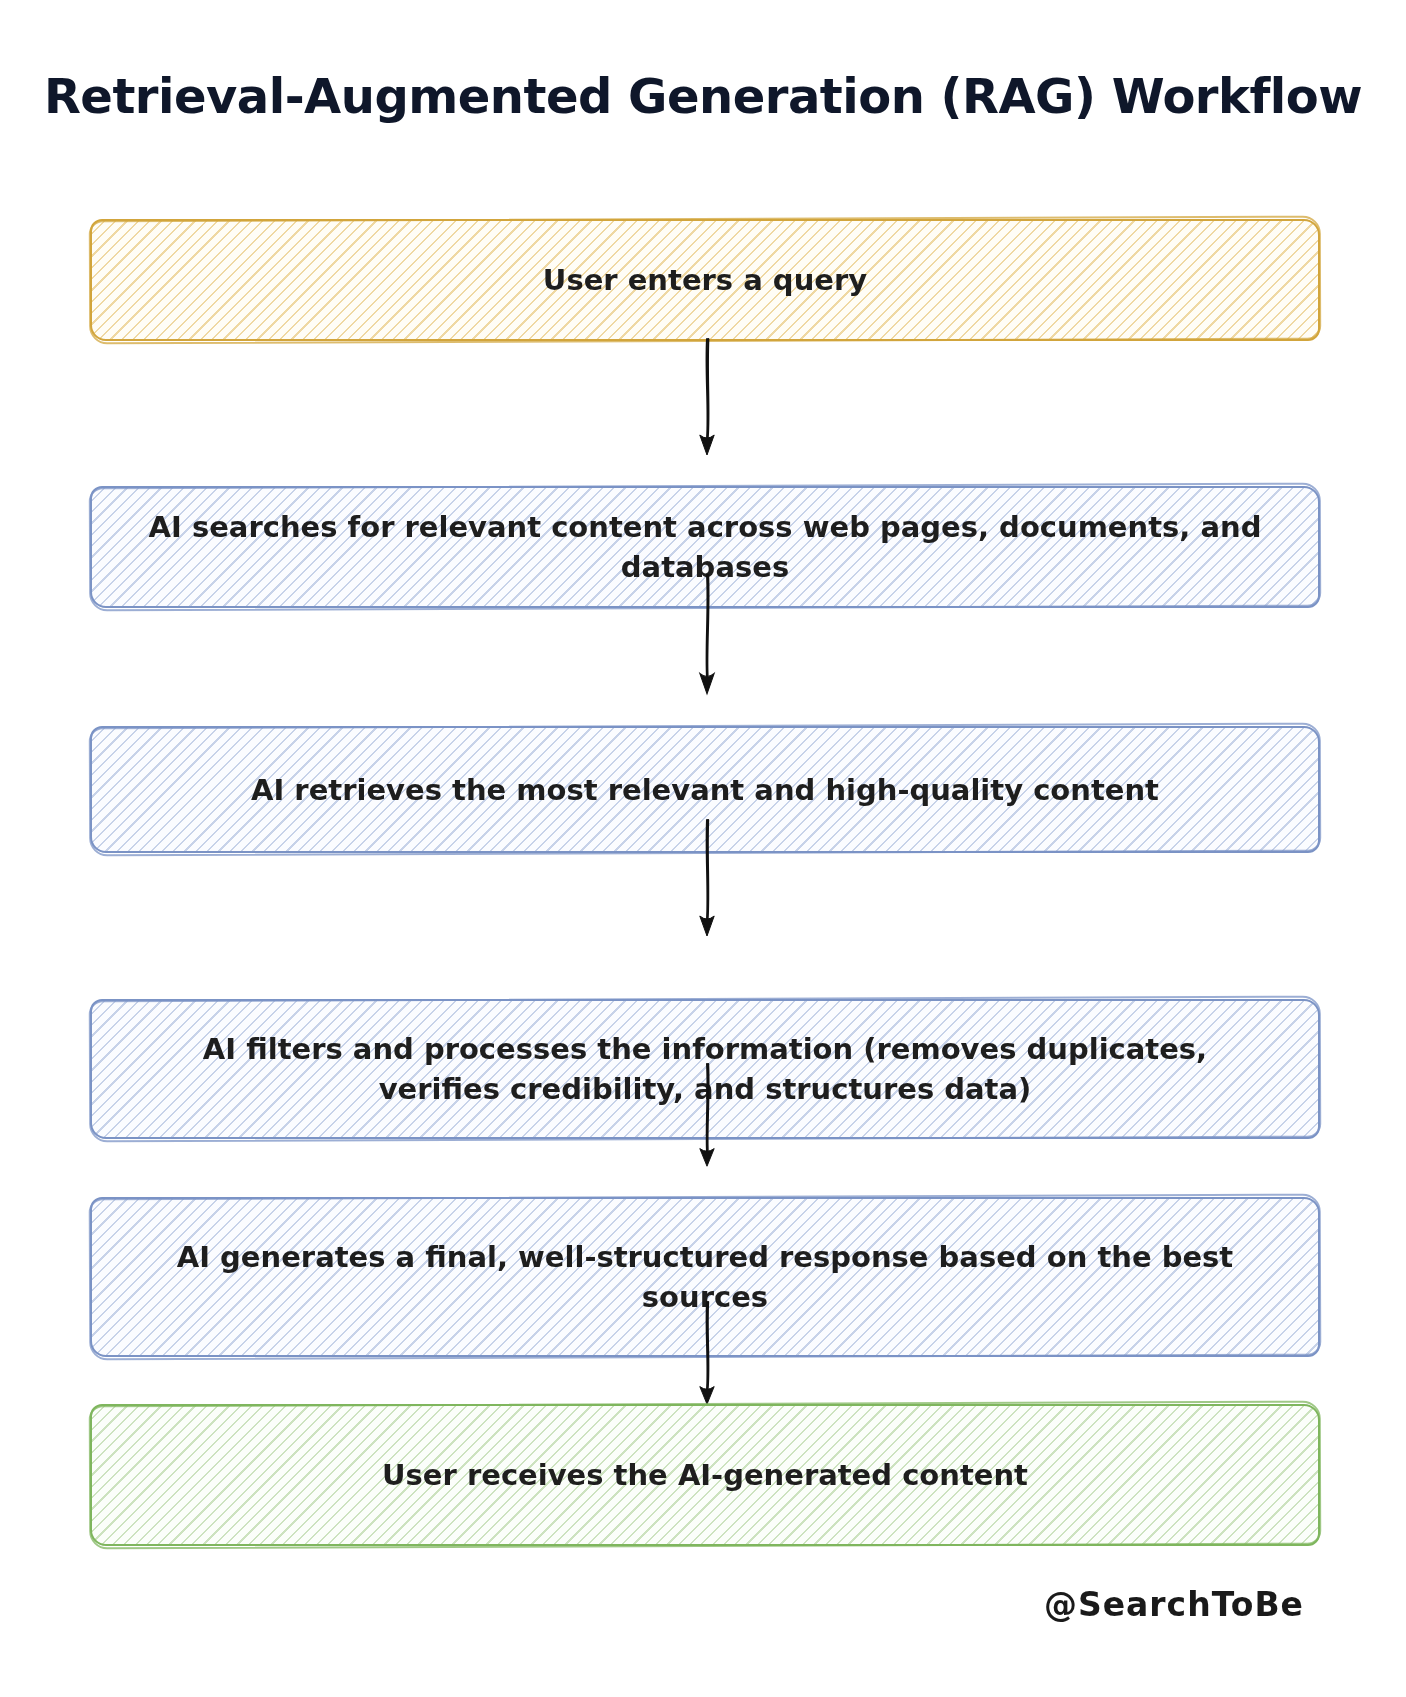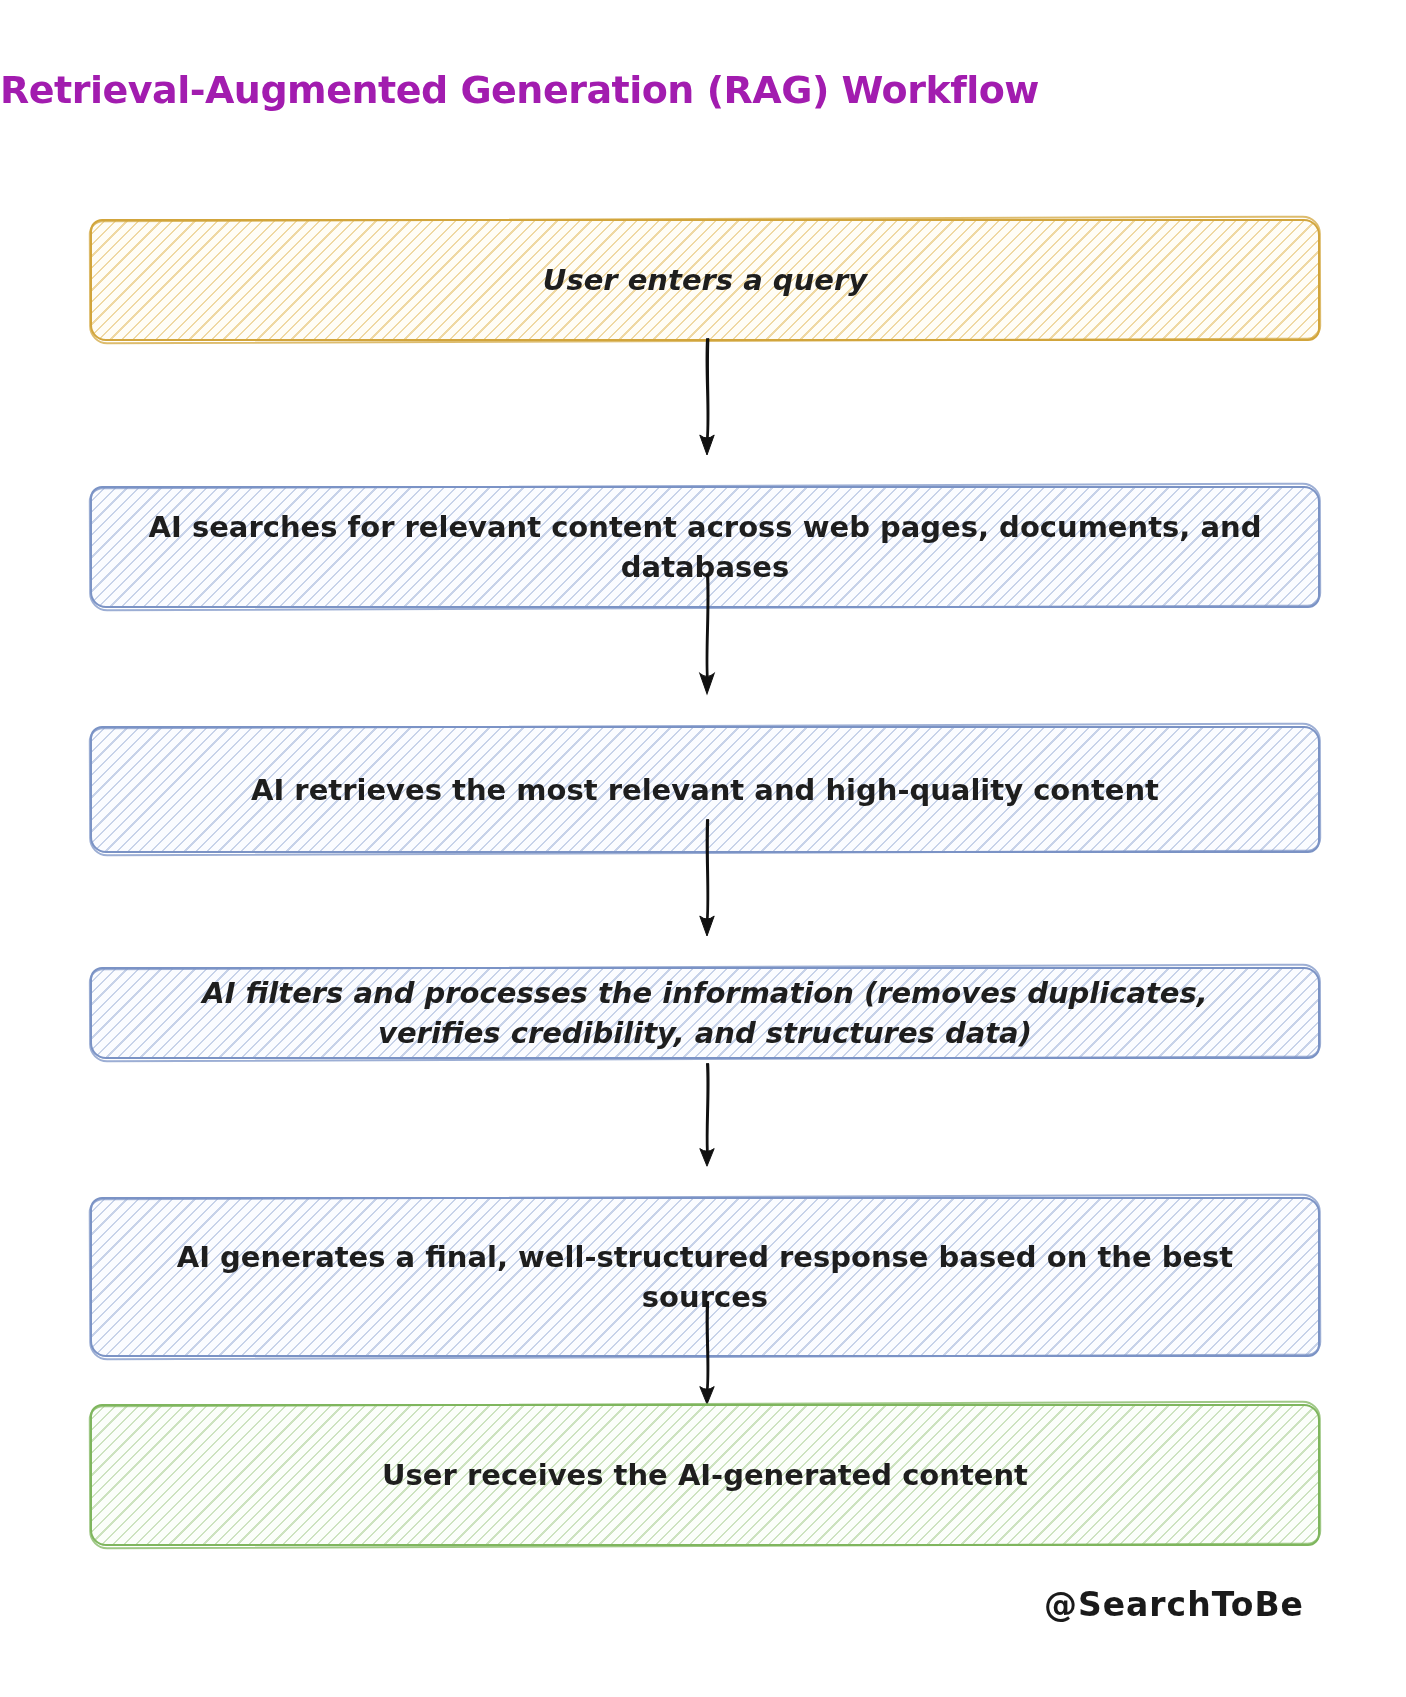--- a/index.html
+++ b/index.html
@@ -8,24 +8,25 @@
     width:1406px;height:1697px;
     margin:0 auto;
     background:#ffffff;
     font-family:"DejaVu Sans", sans-serif;
     color:#1e1e1e;
     overflow:hidden;
   }
   .title{
     position:absolute;
     left:0;right:0;top:68px;
-    font-size:38px;
+    text-align:center;
+    font-size:48px;
     font-weight:bold;
     letter-spacing:-0.5px;
-    color:#a21caf;
+    color:#0f172a;
   }
   .box{
     position:absolute;
     left:90px;
     width:1230px;
     box-sizing:border-box;
     display:flex;
     align-items:center;
     justify-content:center;
     text-align:center;
@@ -46,39 +47,38 @@
     border-radius:14px 18px 14px 18px;
     transform:rotate(-0.22deg);
     opacity:.75;
     pointer-events:none;
   }
   .box.yellow{
     border-color:#d2a53c;
     background:
       repeating-linear-gradient(135deg, rgba(226,186,94,0.55) 0 1.6px, transparent 1.6px 8px),
       #fffdf6;
-    font-style: italic;
   }
   .box.blue{
     border-color:#7b93c5;
     background:
       repeating-linear-gradient(135deg, rgba(148,169,211,0.5) 0 1.6px, transparent 1.6px 8px),
       #fbfcff;
     margin-top: 31px;
   }
   .box.green{
     border-color:#7fb65e;
     background:
       repeating-linear-gradient(135deg, rgba(148,193,120,0.45) 0 1.6px, transparent 1.6px 8px),
       #fbfefa;
   }
   .b1{top:219px;height:122px;}
   .b2{top:455px;height:122px;}
   .b3{top:695px;height:127px;}
-  .b4{top:936px;height:92px;font-style:italic;}
+  .b4{top:968px;height:140px;}
   .b5{top:1166px;height:160px;}
   .b6{top:1404px;height:142px;}
 
   .arrow{position:absolute;left:694px;width:26px;}
   .a1{top:337px;height:120px;}
   .a2{top:573px;height:123px;}
   .a3{top:818px;height:120px;}
   .a4{top:1062px;height:106px;}
   .a5{top:1300px;height:106px;}
   .arrow svg{display:block;width:100%;height:100%;}

